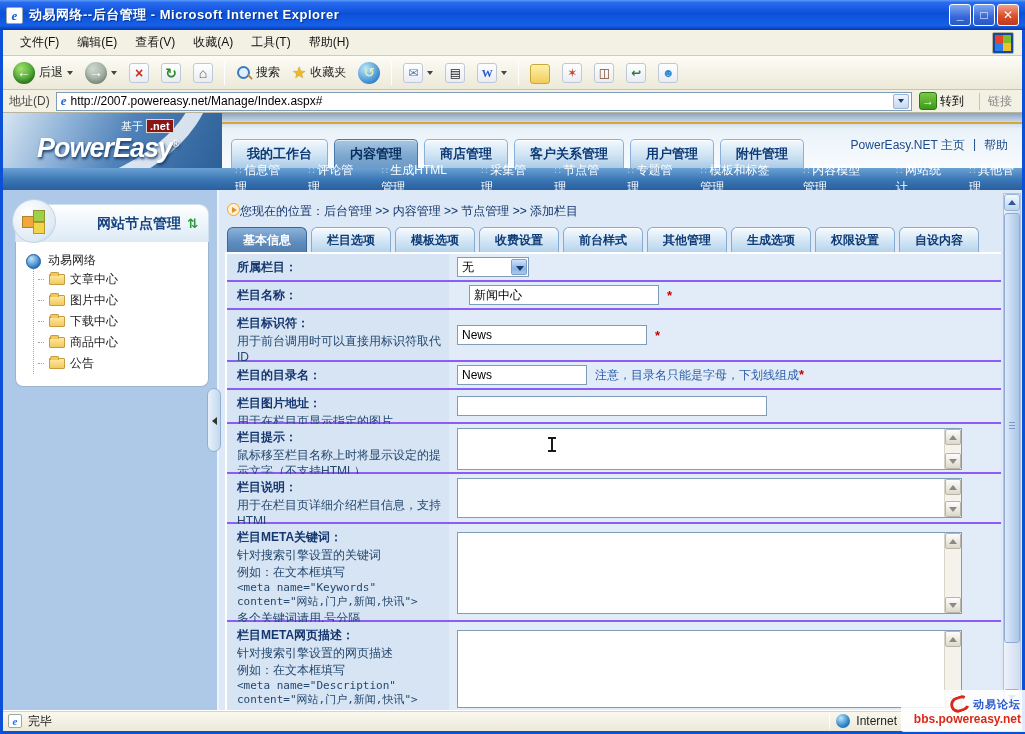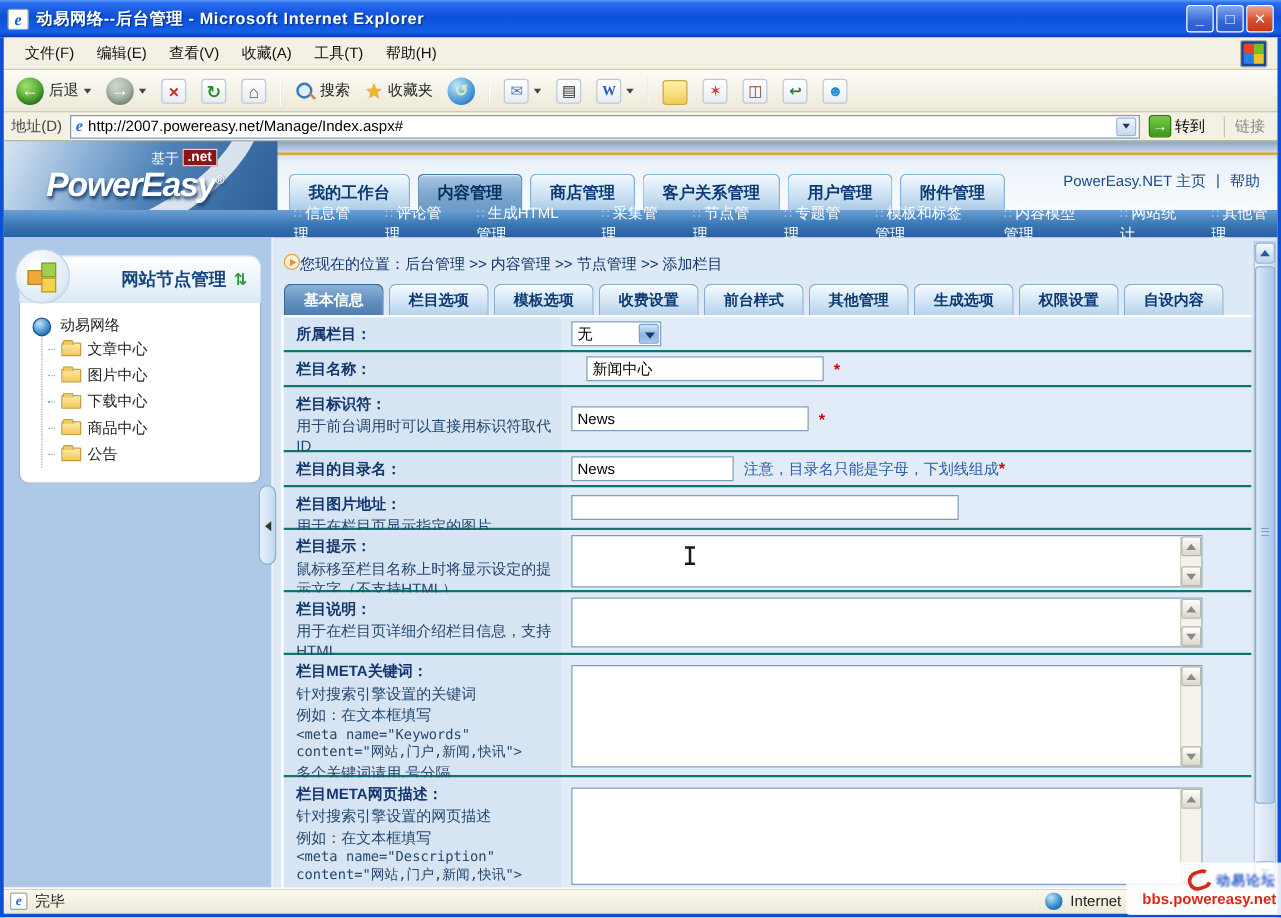--- a/index.html
+++ b/index.html
@@ -132,21 +132,21 @@
   .crumb-ico { width:13px; height:13px; border-radius:50%; border:1px solid #e8a33c; background:#fdf3dc; position:relative; }
   .crumb-ico::after { content:""; position:absolute; left:4px; top:3px; width:0; height:0;
     border-top:3px solid transparent; border-bottom:3px solid transparent; border-left:5px solid #e8912a; }
   .ftabs { display:flex; gap:4px; margin-top:3px; padding-left:2px; }
   .ftab { height:25px; line-height:24px; padding:0 15px; font-weight:bold; font-size:12px; color:#0d3a75;
     background:linear-gradient(180deg,#f6fbfe,#cfe3f4 60%,#b6d4ec); border:1px solid #86abd0; border-bottom:none;
     border-radius:6px 6px 0 0; box-shadow:inset 0 1px 0 #fff; }
   .ftab.active { background:linear-gradient(180deg,#8cb2d8,#5e8cbe 60%,#527fae); color:#fff; border-color:#3a6898; box-shadow:none; }
 
   .form { border-left:2px solid #fff; border-top:2px solid #fff; background:#e2ecf8; }
-  .frow { display:flex; border-bottom:2px solid #0f766e; }
+  .frow { display:flex; border-bottom:2px solid #8b5cf6; }
   .lab { width:222px; background:#d7e4f4; padding:5px 6px 4px 10px; }
   .lab b { color:#14366e; font-size:12px; }
   .lab .desc { color:#24486e; margin-top:1px; line-height:1.35; }
   .lab .code { font-family:"DejaVu Sans Mono","Liberation Mono",monospace; font-size:11px; color:#24486e; margin-top:1px; }
   .val { flex:1; background:#e2ecf8; padding:4px 8px; display:flex; align-items:flex-start; gap:8px; position:relative; }
   .val.mid { align-items:center; }
   input.txt { height:20px; border:1px solid #7f9db9; background:#fff; font-size:12px; padding:1px 4px; font-family:inherit; }
   .req { color:#cc0000; font-weight:bold; font-size:13px; margin-top:3px; }
   .note { color:#2a5ca8; margin-top:3px; }
   .note .req { margin:0; }

